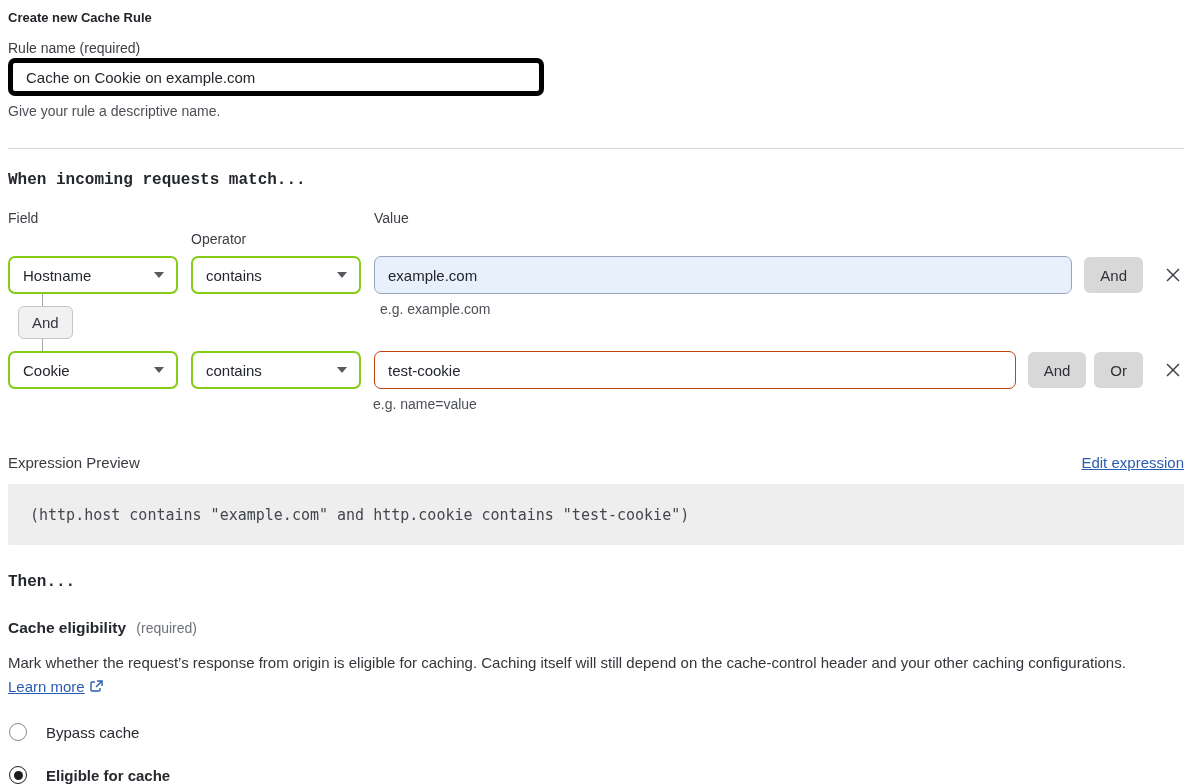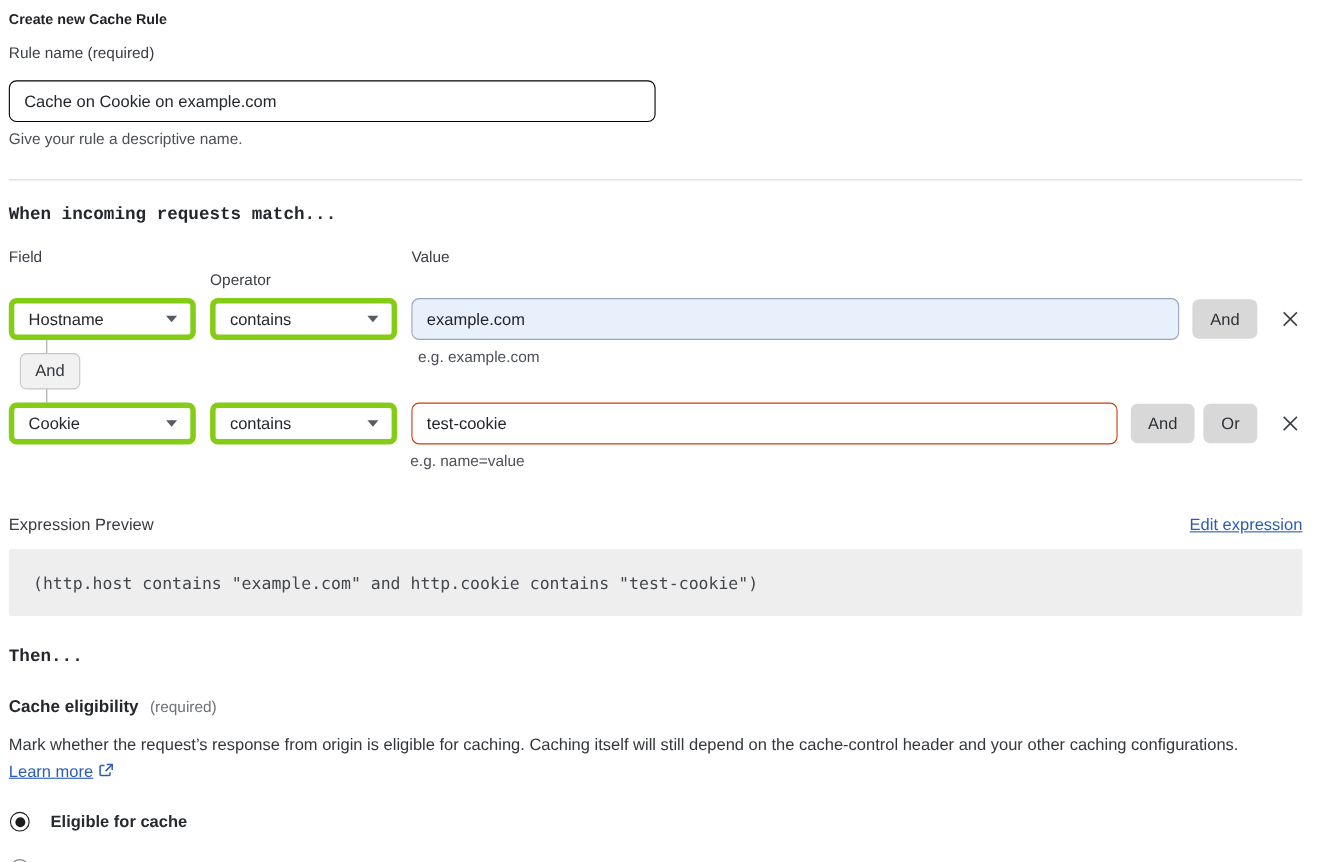--- a/index.html
+++ b/index.html
@@ -12,42 +12,42 @@
   }
   .container { padding: 6px 16px 0 8px; }
 
   .page-title {
     font-size: 13px; font-weight: bold; color: #1f2125; line-height: 24px;
   }
 
   .field-label { font-size: 14px; color: #3b3e44; margin-top: 10px; }
 
   .rule-name-input {
-    margin-top: 17px;
-    width: 588px; height: 38px;
-    border: 1px solid #000000; border-radius: 7px;
+    margin-top: 2px;
+    width: 536px; height: 38px;
+    border: 5px solid #000000; border-radius: 7px;
     font-family: "Liberation Sans", sans-serif;
     font-size: 15px; color: #23262b;
     padding: 0 13px; outline: none; background: #fff;
     display: block;
   }
   .helper-text { font-size: 14px; color: #4c5056; margin-top: 7px; }
 
   .divider { border: none; border-top: 1px solid #d8d8d8; margin-top: 29px; }
 
   .section-heading { font-size: 16px; font-weight: bold; color: #24272c; margin-top: 22px; font-family: Liberation Mono, monospace; }
 
   .col-labels { display: flex; margin-top: 21px; font-size: 14px; color: #3b3e44; }
   .col-label-field { width: 183px; }
   .col-label-operator { width: 183px; margin-top: 21px; }
 
   .cond-row { display: flex; align-items: center; margin-top: 9px; }
   .select-box {
     width: 170px; height: 38px; flex: 0 0 170px;
-    border: 5px solid #84cc16; border-radius: 7px;
+    border: 2px solid #84cc16; border-radius: 7px;
     background: #fff;
     display: flex; align-items: center; justify-content: space-between;
     padding: 0 12px 0 13px;
     font-size: 15px; color: #23262b;
     margin-right: 13px; cursor: pointer;
   }
   .chevron-down {
     width: 0; height: 0;
     border-left: 5px solid transparent;
     border-right: 5px solid transparent;
@@ -216,24 +216,24 @@
   <div class="description">
     <span>Mark whether the request’s response from origin is eligible for caching. Caching itself will still depend on the cache-control header and your other caching configurations.</span>
     <a class="link">Learn more</a><svg class="ext-icon" width="15" height="15" viewBox="0 0 15 15">
         <path d="M6 3 H3 a1 1 0 0 0 -1 1 v7 a1 1 0 0 0 1 1 h7 a1 1 0 0 0 1 -1 V9" fill="none" stroke="#2a5db0" stroke-width="1.4"></path>
         <path d="M8 2 h5 v5" fill="none" stroke="#2a5db0" stroke-width="1.4"></path>
         <line x1="13" y1="2" x2="7" y2="8" stroke="#2a5db0" stroke-width="1.4"></line>
       </svg>
   </div>
 
   <div class="radio-row">
+    <span class="radio-circle"></span>
+    <span class="radio-label">Bypass cache</span>
+  </div>
+
+  <div class="radio-row">
     <span class="radio-circle selected">
       <span class="radio-dot"></span>
     </span>
     <span class="radio-label bold">Eligible for cache</span>
   </div>
 
-  <div class="radio-row">
-    <span class="radio-circle"></span>
-    <span class="radio-label">Bypass cache</span>
-  </div>
-
 </div>
 
 </body></html>

